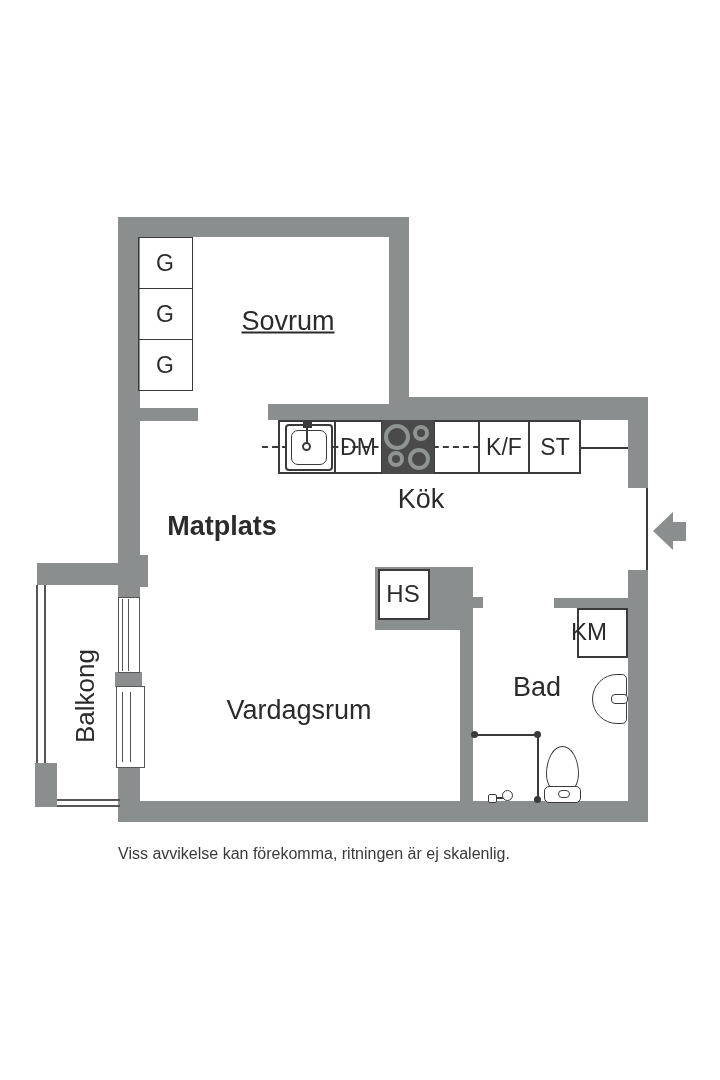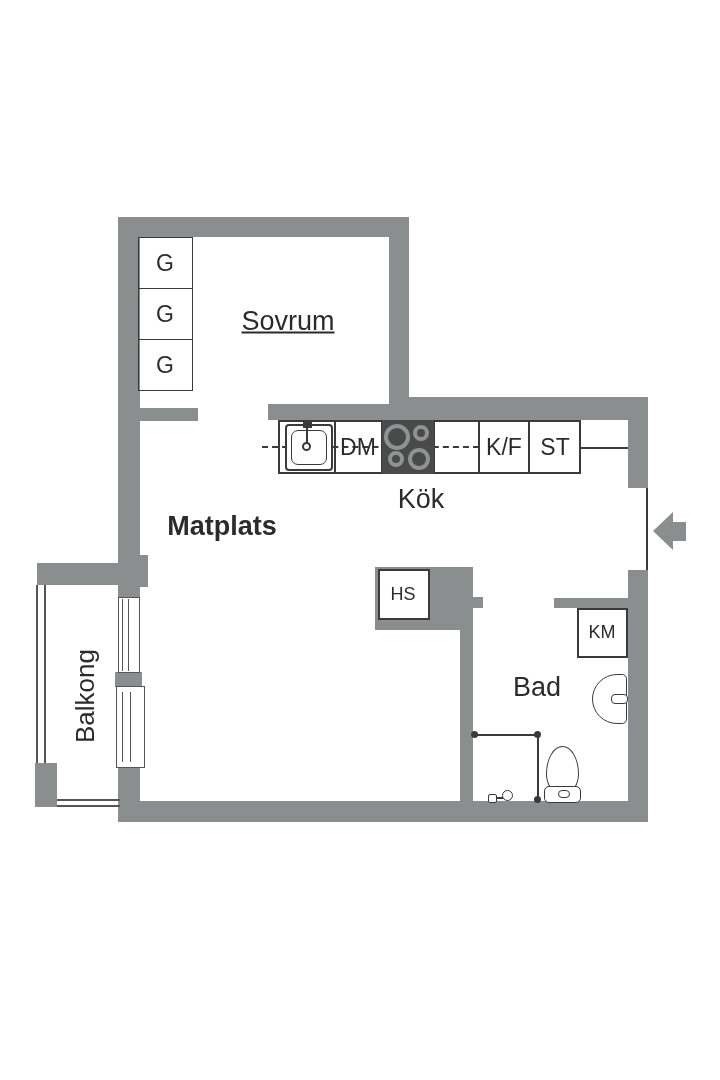--- a/index.html
+++ b/index.html
@@ -19,21 +19,21 @@
   .label {
     position: absolute;
     color: var(--text, #2b2b2b);
     transform: translate(-50%, -50%);
     white-space: nowrap;
     line-height: 1;
   }
   .label.vert { transform: translate(-50%, -50%) rotate(-90deg); }
   .room { font-size: 27px; }
   .small { font-size: 23px; }
-  .tiny { font-size: 18px; }
+  .tiny { font-size: 24px; }
   .burner { position: absolute; border: 4px solid #8e9394; border-radius: 50%; background: transparent; }
   .dot { position: absolute; width: 7px; height: 7px; border-radius: 50%; background: var(--line, #3a3a3a); }
   .dashline { position: absolute; border-top: 2px dashed var(--line, #3a3a3a); }
   #disclaimer {
     position: absolute; left: 118px; top: 845px;
     font-size: 16px; color: #3a3a3a;
   }
   
   #arrow-head { position: absolute; left: 653px; top: 512px; width: 0; height: 0;
     border-top: 19px solid transparent; border-bottom: 19px solid transparent;
@@ -108,21 +108,21 @@
   <div class="burner" style="left:408px; top:448px; width:22px; height:22px;"></div>
 
   <div class="label small" style="left:358px; top:447px;">DM</div>
   <div class="label small" style="left:504px; top:447px;text-align:right;">K/F</div>
   <div class="label small" style="left:555px; top:447px;">ST</div>
 
   <div class="abs" style="left:378px; top:569px; width:52px; height:51px; border:2px solid #3a3a3a; background:#fff;"></div>
   <div class="label tiny" style="left:403px; top:594px;">HS</div>
 
   <div class="abs" style="left:577px; top:608px; width:51px; height:50px; border:2px solid #3a3a3a; background:#fff;"></div>
-  <div class="label tiny" style="left:602px; top:632px;">KM</div>
+  <div class="label tiny" style="left:589px; top:632px;">KM</div>
 
   <div class="abs" style="left:592px; top:674px; width:35px; height:50px; border:1.5px solid #3a3a3a; border-radius:26px 5px 5px 26px / 26px 5px 5px 26px; background:#fff;"></div>
   <div class="abs" style="left:611px; top:694px; width:17px; height:10px; border:1.5px solid #3a3a3a; border-radius:4px; background:#fff;"></div>
 
   <div class="abs" style="left:546px; top:746px; width:33px; height:48px; border:1.5px solid #3a3a3a; background:#fff; border-radius:50% 50% 42% 42% / 58% 58% 42% 42%;"></div>
   <div class="abs" style="left:544px; top:786px; width:37px; height:17px; border:1.5px solid #3a3a3a; border-radius:5px; background:#fff;"></div>
   <div class="abs" style="left:558px; top:790px; width:12px; height:8px; border:1.5px solid #3a3a3a; border-radius:4px; background:#fff;"></div>
 
   <div class="ln" style="left:474px; top:734px; width:65px; height:2px;"></div>
   <div class="ln" style="left:537px; top:734px; width:2px; height:68px;"></div>
@@ -130,17 +130,19 @@
   <div class="dot" style="left:534px; top:731px;"></div>
   <div class="dot" style="left:534px; top:796px;"></div>
 
   <div class="abs" style="left:488px; top:794px; width:9px; height:9px; border:1.5px solid #3a3a3a; border-radius:2px; background:#fff;"></div>
   <div class="ln" style="left:496px; top:797px; width:8px; height:2px;"></div>
   <div class="abs" style="left:502px; top:790px; width:11px; height:11px; border:1.5px solid #3a3a3a; border-radius:50%; background:#fff;"></div>
 
   <div class="label room" style="left:288px; top:321px;text-decoration:underline;">Sovrum</div>
   <div class="label room" style="left:222px; top:526px;font-weight:bold;">Matplats</div>
   <div class="label room" style="left:421px; top:499px;">Kök</div>
+  <div class="label room" style="left:299px; top:710px;">Vardagsrum</div>
   <div class="label room" style="left:537px; top:687px;">Bad</div>
   <div class="label vert" style="left:85px; top:696px; font-size:26px;">Balkong</div>
 
+  <div id="disclaimer">Viss avvikelse kan förekomma, ritningen är ej skalenlig.</div>
 
 </div>
 
 </body></html>

